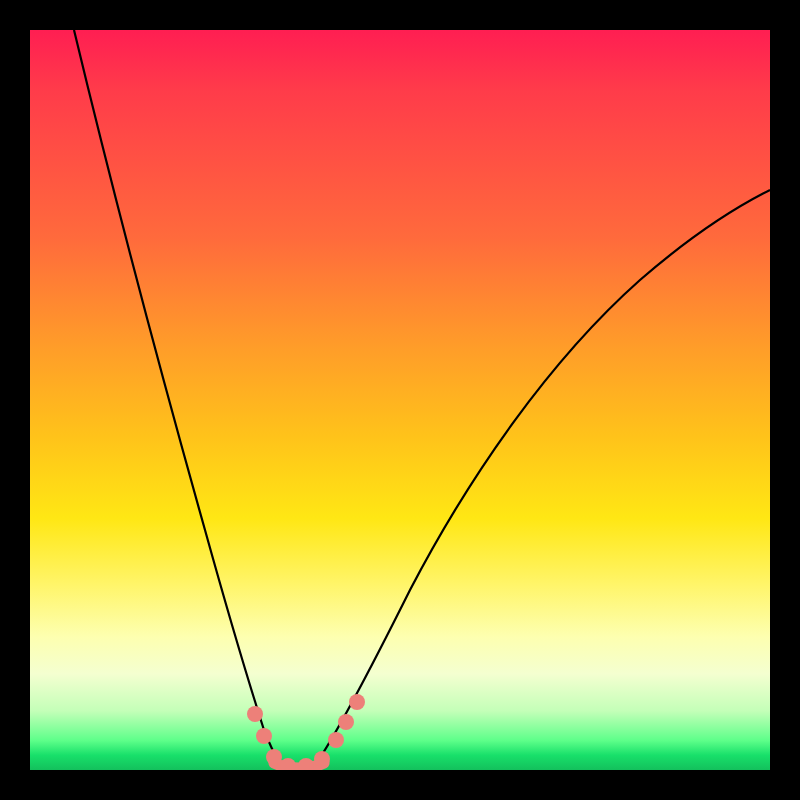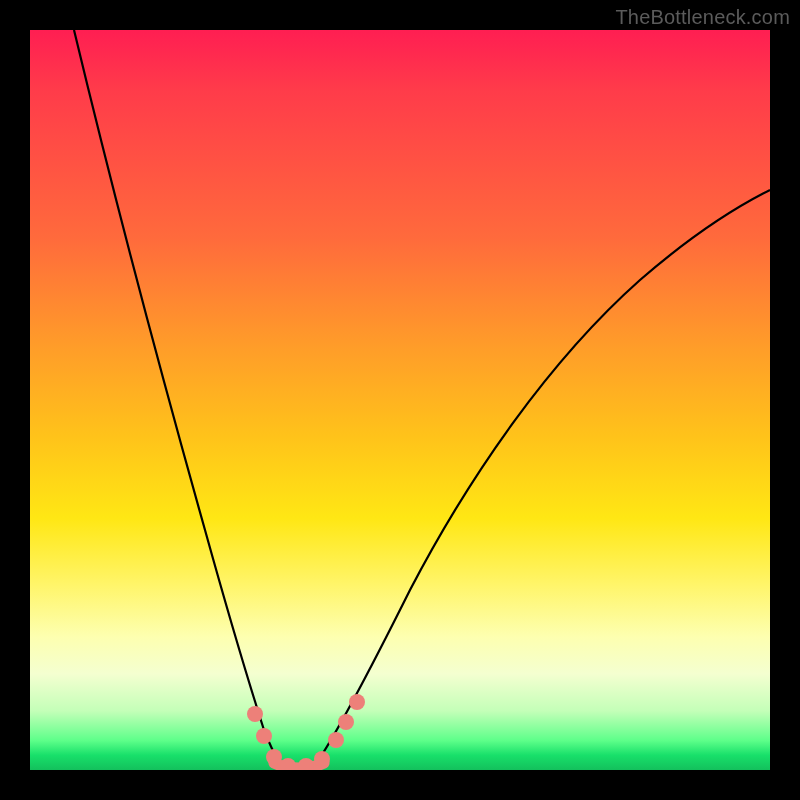--- a/index.html
+++ b/index.html
@@ -94,14 +94,13 @@
         <circle cx="258" cy="736" r="8"></circle>
         <circle cx="276" cy="736" r="8"></circle>
         <circle cx="292" cy="729" r="8"></circle>
         <circle cx="306" cy="710" r="8"></circle>
         <circle cx="316" cy="692" r="8"></circle>
         <circle cx="327" cy="672" r="8"></circle>
       </g>
     </svg>
   </div>
 
-  <div class="watermark">TheBottleneck.com</div>
 </div>
 
 </body></html>

